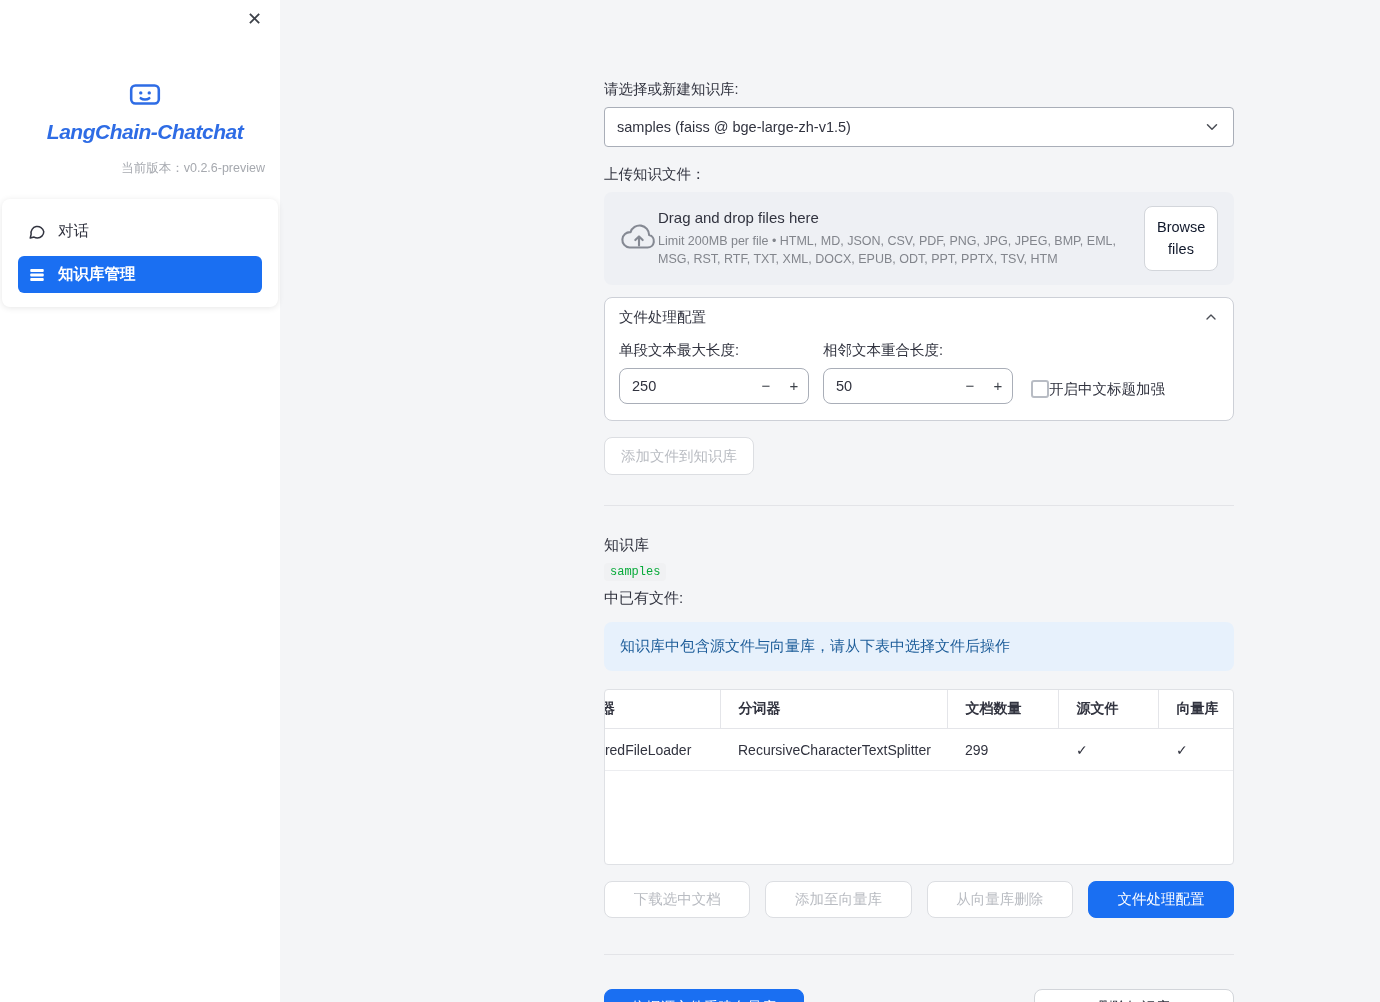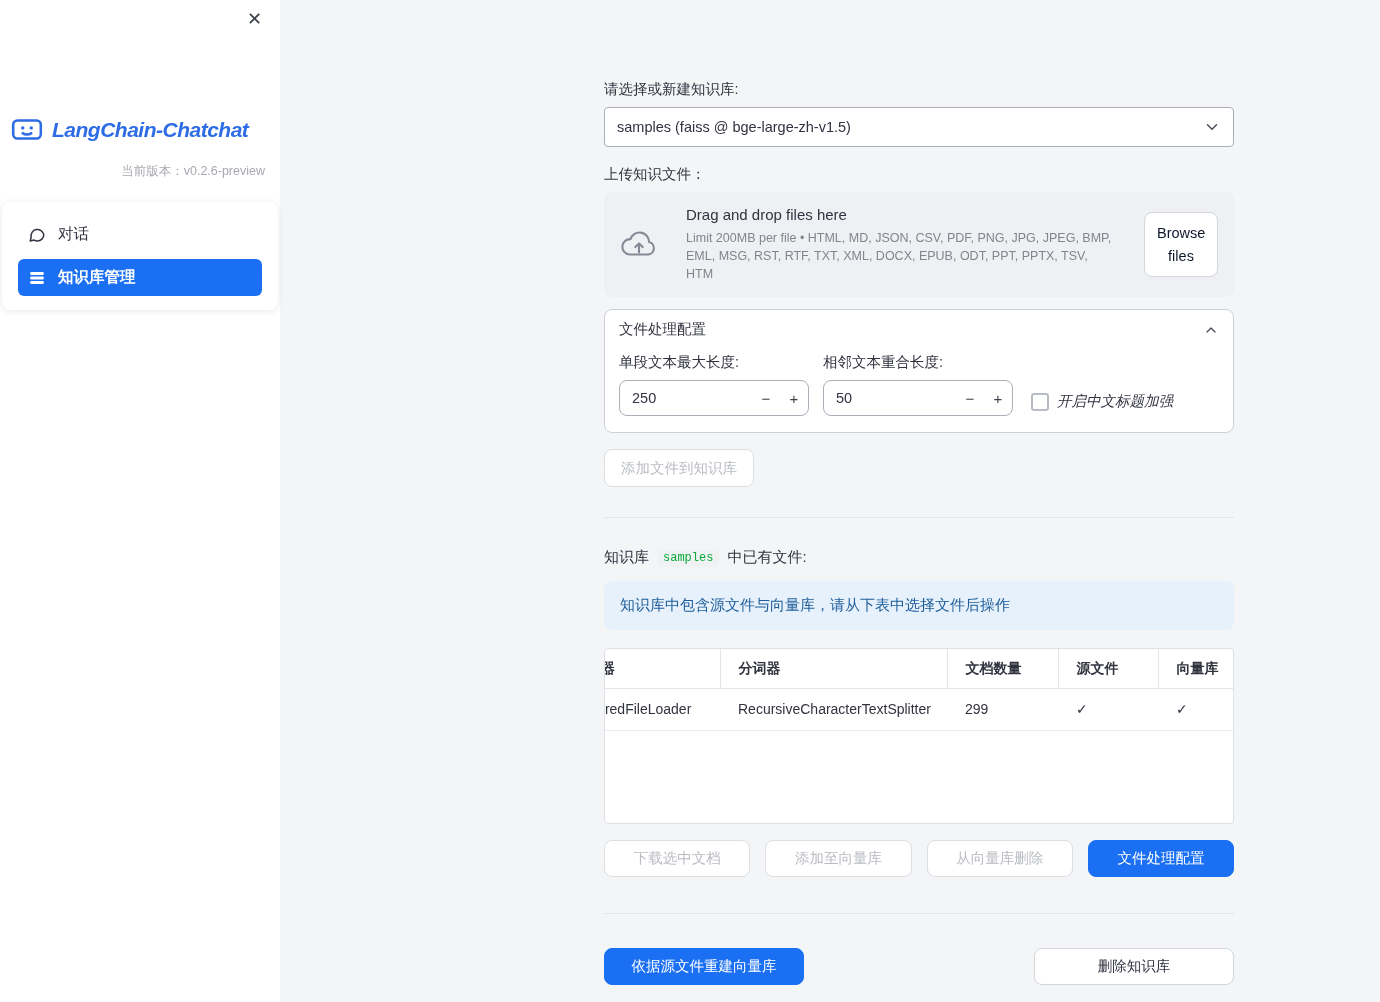--- a/index.html
+++ b/index.html
@@ -15,21 +15,21 @@
   
   .sidebar {
     position: absolute; left:0; top:0; bottom:0; width:280px;
     background: #ffffff;
   }
   .close-btn {
     position: absolute; top:6px; right:12px;
     font-size: 18px; color:#3d4149; cursor:pointer; padding:4px 6px;
     line-height: 1;
   }
-  .logo-row { display:flex; align-items:center; gap:8px; margin:113px 0 0 10px; }
+  .logo-row { display:flex; align-items:center; gap:8px; margin:78px 0 0 10px;flex-direction:column; }
   .logo-text {
     font-size: 21px; font-weight: bold; font-style: italic;
     color: #2e6ce5; letter-spacing: -0.5px; white-space: nowrap;
   }
   .version { text-align:right; margin:16px 15px 0 0; font-size:12.5px; color:#a6a9af; }
   .nav {
     margin: 22px 2px 0; background:#fff; border-radius:8px;
     box-shadow: 0 1px 6px rgba(0,0,0,.10);
     padding: 14px 16px;
   }
@@ -50,21 +50,21 @@
 
   .selectbox {
     height:40px; background:#fff; border:1px solid #a9aeb8; border-radius:4px;
     display:flex; align-items:center; padding:0 12px; font-size:14.5px; cursor:pointer;
   }
   .selectbox .chev { margin-left:auto; display:flex; }
 
   .upload-label { margin-top:18px; }
 
   .dropzone {
-    display:flex; align-items:center; gap:28px;
+    display:flex; align-items:center; gap:0;
     background:#eef0f4; border-radius:8px; padding:14px 16px; margin-top:2px;
   }
   .dz-text { }
   .dz-title { font-size:15px; }
   .dz-limit { font-size:12.5px; color:#82858c; margin-top:6px; max-width:478px; line-height:1.45; }
   .browse-btn {
     margin-left:auto; background:#fff; border:1px solid #d3d6db; border-radius:8px;
     padding:9px 12px; font-size:14.5px; width:74px; text-align:center;
     line-height:1.55; cursor:pointer; color:#0f172a; flex-shrink:0;
   }
@@ -76,38 +76,38 @@
   .num-field { width:190px; }
   .num-input {
     display:flex; align-items:center; height:36px; margin-top:8px;
     background:#fff; border:1px solid #a9aeb8; border-radius:8px; overflow:hidden;
   }
   .num-input input {
     flex:1; min-width:0; border:0; outline:0; font:inherit; font-size:14.5px;
     padding-left:12px; background:transparent; color:#31333f;
   }
   .step { width:28px; text-align:center; font-size:15px; color:#3d4149; cursor:pointer; user-select:none; }
-  .chk-wrap { display:flex; align-items:flex-end; gap:8px; margin-top:39px; margin-left:4px;font-style:italic; }
+  .chk-wrap { display:flex; align-items:flex-start; gap:0; margin-top:39px; margin-left:4px; }
   .checkbox { width:18px; height:18px; border:2px solid #b8bcc4; border-radius:3px; background:#fff; cursor:pointer; flex-shrink:0; }
   .chk-label { font-size:14.5px; white-space:nowrap; }
 
   .btn {
     display:inline-block; background:#fff; border:1px solid #d2d5da; border-radius:8px;
     font-size:14.5px; padding:0 16px; height:38px; line-height:36px;
     cursor:pointer; color:#31333f; white-space:nowrap;
   }
   .btn.disabled { color:#b9bcc2; border-color:#dcdee2; cursor:default; }
   .btn.primary { background:#1a6ff2; border-color:#1a6ff2; color:#fff; }
   .add-btn { margin-top:16px; }
 
   .divider { border:0; border-top:1px solid #e3e4e8; }
   .div1 { margin-top:30px; }
   .div2 { margin-top:36px; }
 
-  .kb-heading { margin-top:30px; font-size:15px; display:flex; align-items:flex-end; gap:8px; }
+  .kb-heading { margin-top:30px; font-size:15px; display:flex; align-items:flex-start; gap:8px;flex-direction:column; }
   .code {
     font-family:"Liberation Mono","DejaVu Sans Mono",monospace;
     font-size:12px; color:#09ab3b; background:#f0f1f3; padding:2px 6px; border-radius:4px;
   }
 
   .info-box {
     margin-top:14px; background:#e7f1fc; border-radius:8px;
     padding:15px 16px; font-size:15px; color:#1d5d99;
   }
 

